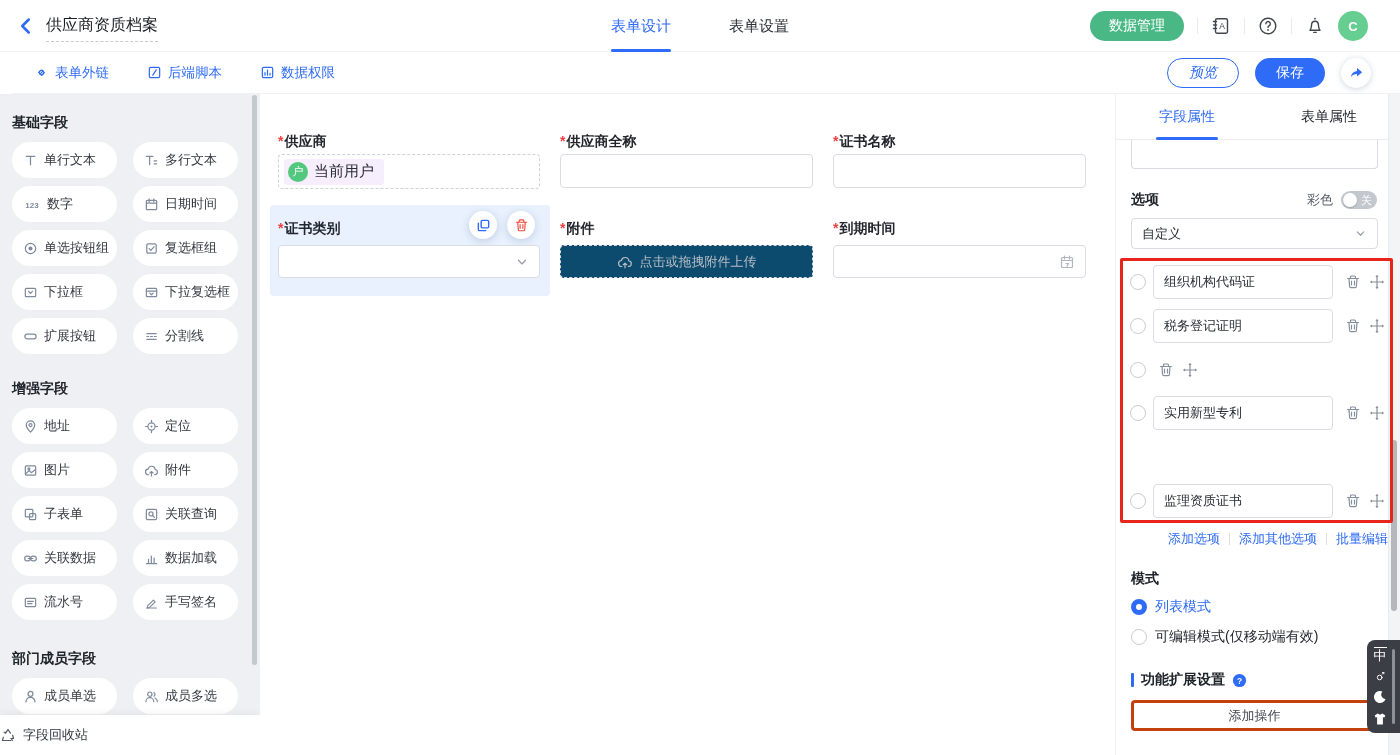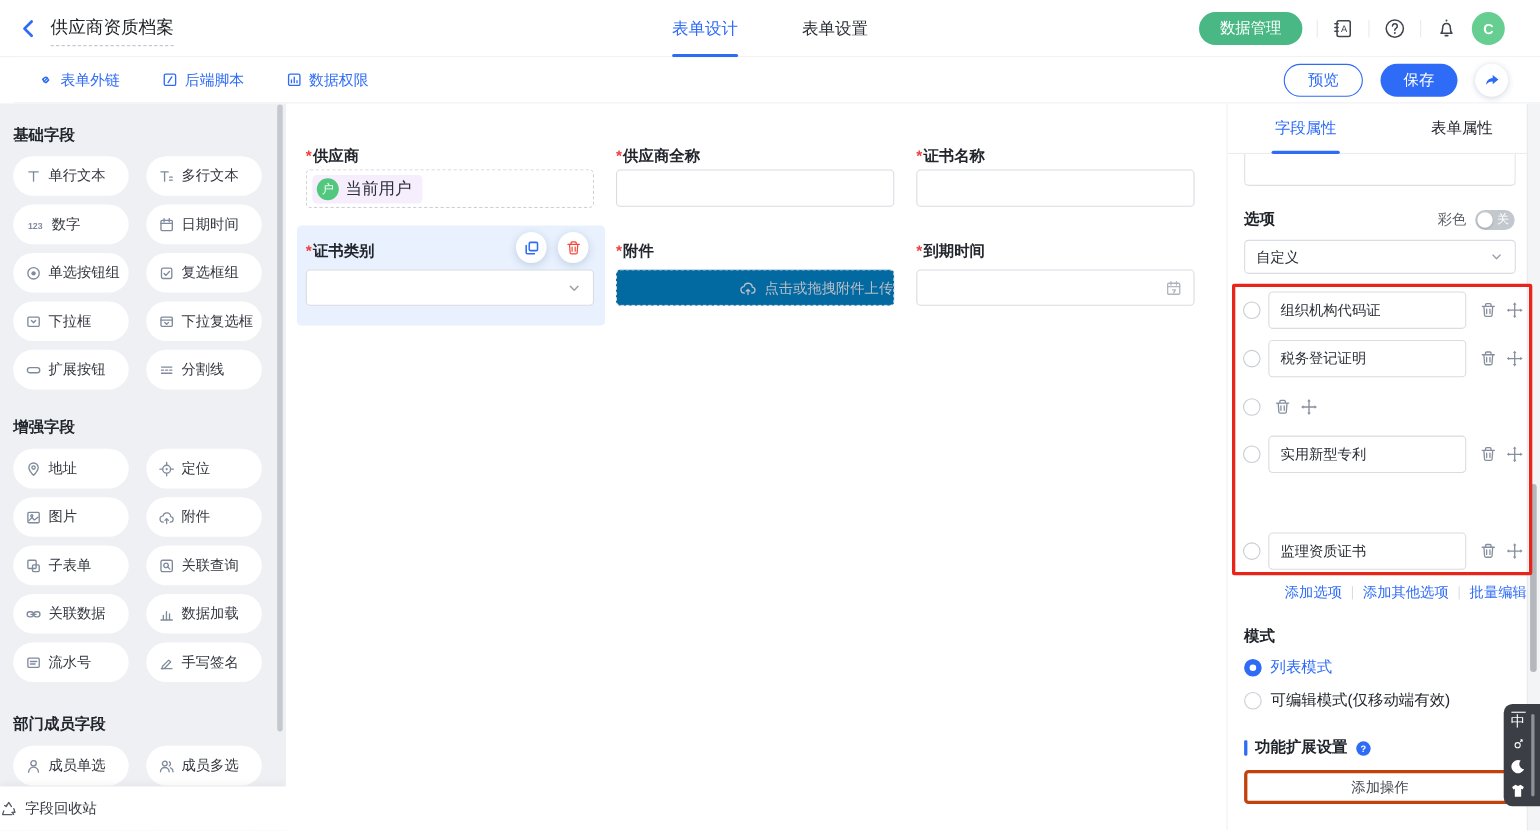--- a/index.html
+++ b/index.html
@@ -30,21 +30,21 @@
             font-weight:bold; display:flex; align-items:center; justify-content:center; cursor:pointer; }
 
   
   .toolbar { position:absolute; top:52px; left:12px; right:0; height:42px; background:#fff;
              border-bottom:1px solid #f0f1f3; display:flex; align-items:center; padding:0 29px 0 22px; z-index:5; }
   .tb-links { display:flex; gap:38px; }
   .tb-link { display:flex; align-items:center; gap:6px; color:#2e6bf6; font-size:13.5px; cursor:pointer; }
   .tb-link .icon { width:15px; height:15px; }
   .tb-right { margin-left:auto; display:flex; align-items:center; gap:16px; }
   .btn-outline { height:30px; padding:0 21px; border-radius:15px; border:1px solid #2e6bf6; color:#2e6bf6;
-                 background:#fff; font-size:14px; display:flex; align-items:center; cursor:pointer; }
+                 background:#fff; font-size:14px; display:flex; align-items:center; cursor:pointer;font-style:italic; }
   .btn-primary { height:30px; padding:0 21px; border-radius:15px; background:#2e6bf6; color:#fff;
                  font-size:14px; display:flex; align-items:center; border:none; cursor:pointer; }
   .btn-share { width:30px; height:30px; border-radius:50%; background:#fff; box-shadow:0 1px 6px rgba(30,60,120,.22);
                display:flex; align-items:center; justify-content:center; color:#2e6bf6; cursor:pointer; }
   .btn-share .icon { width:16px; height:16px; }
 
   
   .sidebar { position:absolute; top:94px; left:0; bottom:0; width:260px; background:#eef0f4; overflow:hidden; }
   .sb-inner { padding:20px 22px 0 12px; }
   .sb-title { font-size:14px; font-weight:700; color:#20242b; line-height:16px; }
@@ -71,22 +71,22 @@
   .user-tag .ua { width:20px; height:20px; border-radius:50%; background:#52c77e; color:#fff; font-size:11px;
                   display:flex; align-items:center; justify-content:center; }
   .user-tag .ut { font-size:15px; color:#2a2e35; }
   .sel-block { position:absolute; left:10px; top:111px; width:280px; height:91px; background:#e8f1fd; border-radius:4px; }
   .fa-btn { position:absolute; width:28px; height:28px; border-radius:50%; background:#fff;
             box-shadow:0 2px 8px rgba(31,63,125,.20); display:flex; align-items:center; justify-content:center; cursor:pointer; }
   .fa-btn .icon { width:15px; height:15px; }
   .select-box { position:absolute; height:33px; border:1px solid #d9dce1; border-radius:4px; background:#fff;
                 display:flex; align-items:center; padding:0 10px; width:262px; cursor:pointer; }
   .select-box .chev { margin-left:auto; width:14px; height:14px; color:#99a0ab; }
-  .upload-box { position:absolute; height:33px; border:1px dashed #d6d9df; border-radius:4px; background:#0369a1;
-                display:flex; align-items:center; justify-content:flex-end; gap:7px; color:#b9bec7; font-size:13px;
+  .upload-box { position:absolute; height:33px; border:1px dashed #d6d9df; border-radius:4px; background:#0c4a6e;
+                display:flex; align-items:center; justify-content:center; gap:7px; color:#b9bec7; font-size:13px;
                 width:253px; cursor:pointer; }
   .upload-box .icon { width:16px; height:16px; }
   .date-input { position:absolute; height:33px; border:1px solid #d9dce1; border-radius:4px; background:#fff;
                 display:flex; align-items:center; padding:0 10px; width:253px; cursor:pointer; }
   .date-input .icon { margin-left:auto; width:16px; height:16px; color:#b0b5be; }
 
   
   .panel { position:absolute; top:94px; left:1115px; right:0; bottom:0; background:#fff; border-left:1px solid #f0f1f3; }
   .p-tabs { display:flex; height:46px; border-bottom:1px solid #ececee; }
   .p-tab { flex:1; display:flex; align-items:center; justify-content:center; font-size:14px; color:#23262d;

